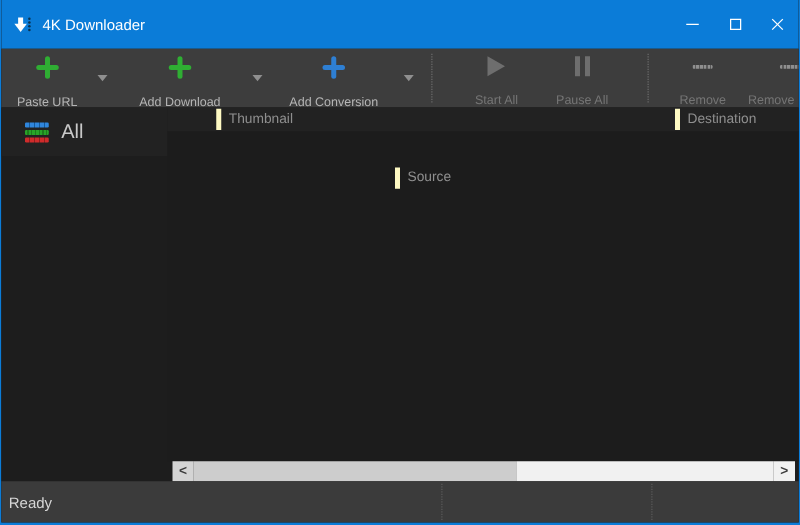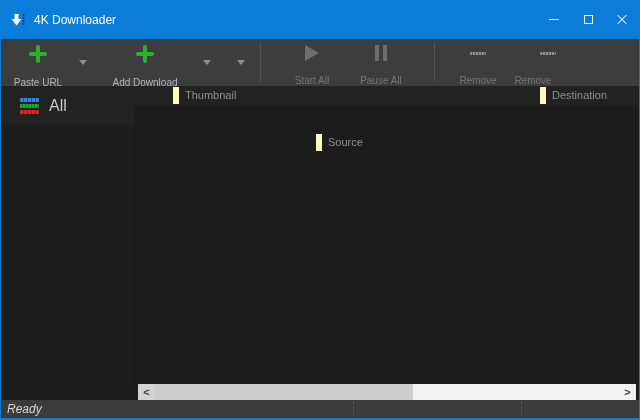--- a/index.html
+++ b/index.html
@@ -58,31 +58,31 @@
   .icon-all .b3{background:repeating-linear-gradient(90deg,#cf2b2b 0 3px,#8e1f1f 3px 4px);}
   .icon-play-blue{width:0;height:0;border-top:8px solid transparent;border-bottom:8px solid transparent;border-left:13px solid #1f86ea;border-radius:2px;}
   .icon-check{width:15px;height:8px;border-left:4px solid #25b025;border-bottom:4px solid #25b025;transform:rotate(-48deg) translateY(-2px);}
   .icon-x{position:relative;width:15px;height:15px;}
   .icon-x::before,.icon-x::after{content:"";position:absolute;left:-1px;top:6px;width:17px;height:4px;background:#cf2424;border-radius:2px;}
   .icon-x::before{transform:rotate(45deg);}
   .icon-x::after{transform:rotate(-45deg);}
   
   .main{flex:1;display:flex;flex-direction:column;min-width:0;}
   .col-headers{height:19px;position:relative;background:#222222;flex:0 0 auto;}
-  .col{position:absolute;top:1px;height:17px;border-left:6px solid #fef9c3;padding-left:6px;font-size:11px;color:#8f8f8f;line-height:16px;cursor:default;white-space:nowrap;}
+  .col{position:absolute;top:1px;height:17px;border-left:4px solid #fef9c3;padding-left:6px;font-size:11px;color:#8f8f8f;line-height:16px;cursor:default;white-space:nowrap;}
   .col.c0{left:39px;} .col.c1{left:182px;margin-top:47px;} .col.c2{left:406px;}
   .content{flex:1;background:#1c1c1c;}
   .hscroll{height:16px;display:flex;margin:0 3px 0 4px;flex:0 0 auto;}
   .sb-arrow{width:17px;display:flex;align-items:center;justify-content:center;font-size:11px;font-weight:bold;color:#3c3c3c;}
   .sb-arrow.left{background:#d4d4d4;}
   .sb-arrow.right{background:#f1f1f1;}
   .sb-thumb{width:258px;background:#cdcdcd;}
   .sb-track{flex:1;background:#f1f1f1;}
   
-  .statusbar{height:18px;background:#3b3b3b;position:relative;display:flex;align-items:center;flex:0 0 auto;font-style:italic;}
+  .statusbar{height:33px;background:#3b3b3b;position:relative;display:flex;align-items:center;flex:0 0 auto;}
   .status-text{color:#d6d6d6;font-size:12px;padding-left:6px;}
   .st-sep{position:absolute;top:2px;bottom:2px;border-left:1px dotted #5a5a5a;}
   .st-sep.s1{left:352px;} .st-sep.s2{left:520px;}
 </style>
 </head>
 <body>
 
 <div class="window">
 
   <div class="titlebar">
@@ -124,20 +124,26 @@
     <div class="tb-btn w72 ml12">
       <span class="ico-zone">
           <span class="icon-plus green"></span>
         </span>
       <span class="tb-label">Add Download</span>
     </div>
     <div class="tb-drop ml12">
       <span class="icon-caret"></span>
     </div>
 
+    <div class="tb-btn w80 ml8">
+      <span class="ico-zone">
+          <span class="icon-plus blue"></span>
+        </span>
+      <span class="tb-label">Add Conversion</span>
+    </div>
     <div class="tb-drop ml6">
       <span class="icon-caret"></span>
     </div>
 
     <div class="tb-sep ml5"></div>
 
     <div class="tb-btn w58 ml22 disabled">
       <span class="ico-zone">
           <span class="icon-play-gray"></span>
         </span>

